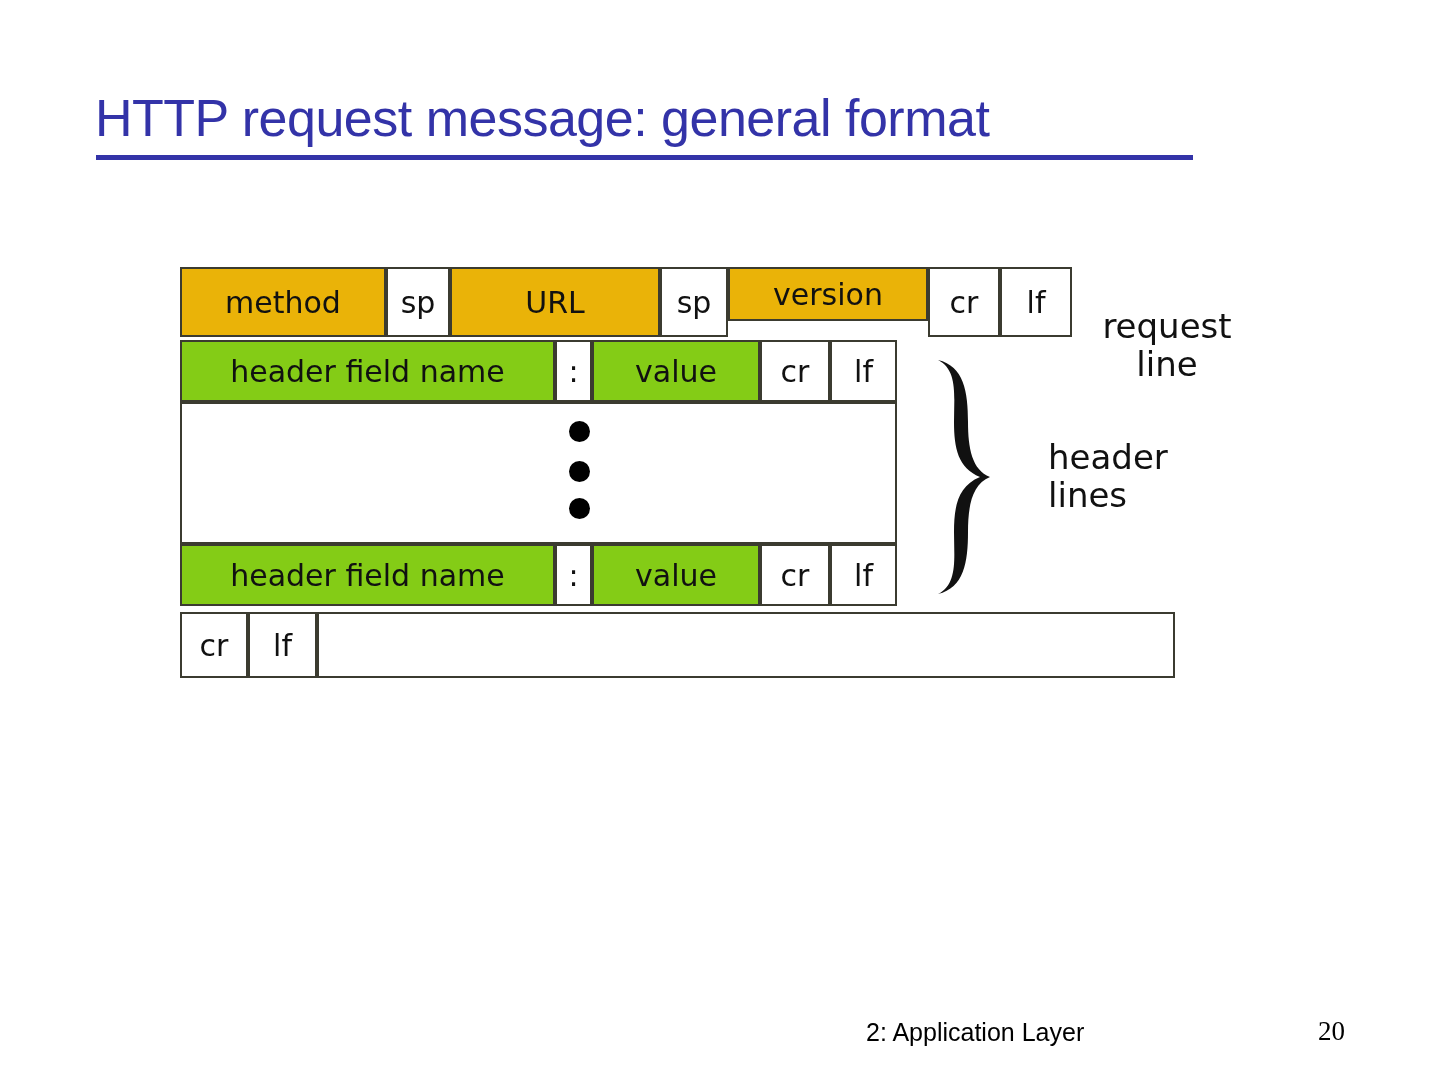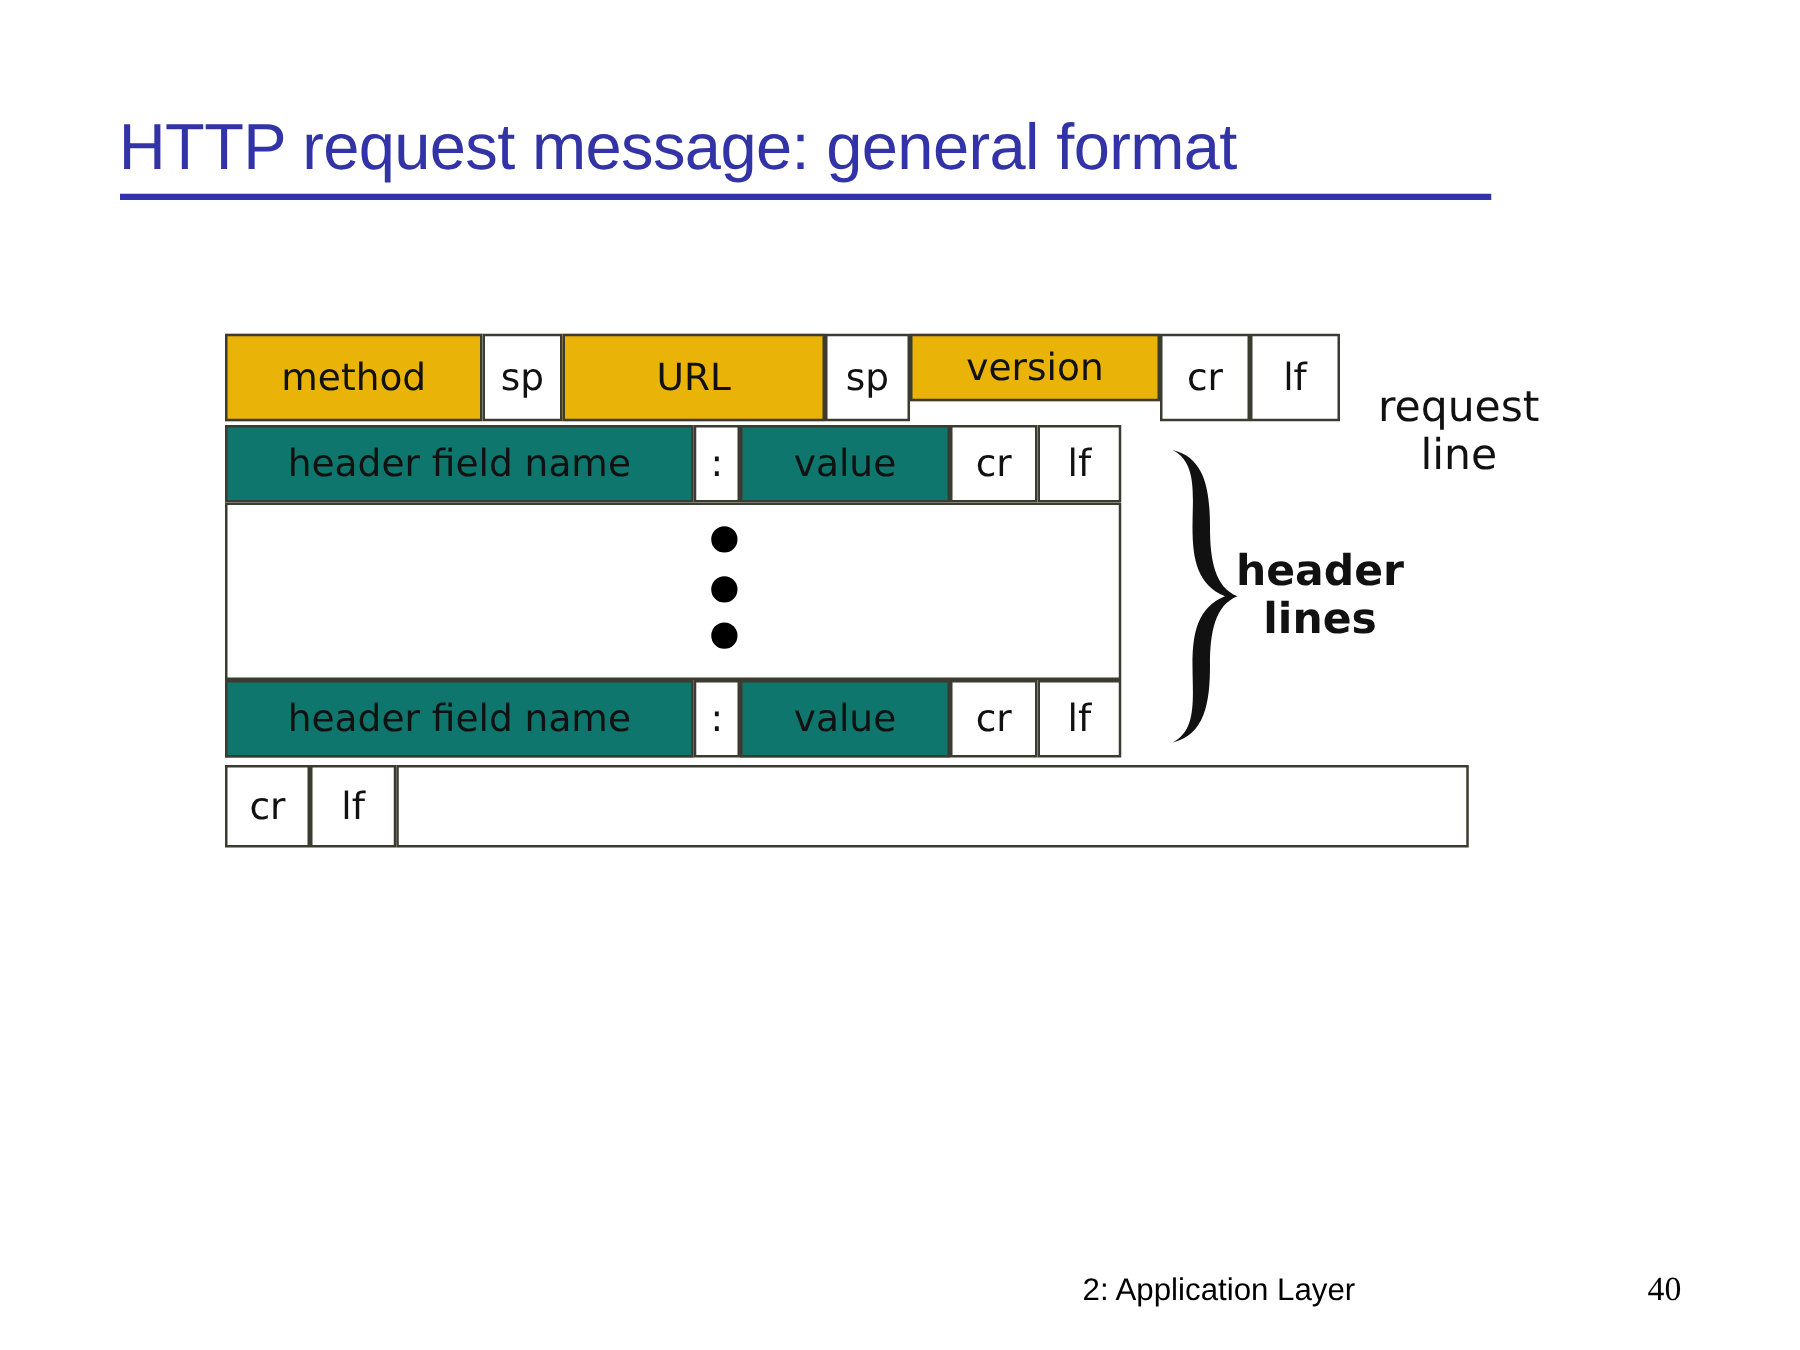--- a/index.html
+++ b/index.html
@@ -53,21 +53,21 @@
     align-items: center;
     justify-content: center;
     font-family: "DejaVu Sans", sans-serif;
     font-size: 30px;
     color: #111111;
     background: #ffffff;
     white-space: nowrap;
     overflow: hidden;
   }
   .cell.green  { background: #eab308; }
-  .cell.magenta{ background: #0f766e; }
+  .cell.magenta{ background: #84cc16; }
   .cell.yellow { background: #ffff14; }
   .cell.plain  { background: #ffffff; }
 
   
   .side-label {
     position: absolute;
     font-family: "DejaVu Sans", sans-serif;
     font-size: 34px;
     color: #111111;
     line-height: 1.12;
@@ -147,24 +147,24 @@
   <div class="cell magenta" style="left:592px; top:544px; width:168px; height:62px;">value</div>
   <div class="cell plain" style="left:760px; top:544px; width:70px; height:62px;">cr</div>
   <div class="cell plain" style="left:830px; top:544px; width:67px; height:62px;">lf</div>
 
   <svg id="brace" viewBox="0 0 70 242" preserveAspectRatio="none">
     <path d="M10,4 C30,14 26,40 26,66 C26,92 30,112 52,121
              C30,130 26,150 26,176 C26,202 30,228 10,238
              C36,232 40,206 40,176 C40,150 44,128 62,121
              C44,114 40,92 40,66 C40,36 36,10 10,4 Z" fill="#111111"></path>
   </svg>
-  <div class="side-label" style="left:976px; top:438px; width:160px; text-align:center;font-weight:bold;">header
+  <div class="side-label" style="left:1048px; top:438px; width:160px; text-align:left;">header
 lines</div>
 
   <div class="cell plain" style="left:180px; top:612px; width:68px; height:66px;">cr</div>
   <div class="cell plain" style="left:248px; top:612px; width:69px; height:66px;">lf</div>
   <div class="cell plain" style="left:317px; top:612px; width:858px; height:66px;"></div>
 
 
 </div>
 
 <div id="footer-text">2: Application Layer</div>
-<div id="footer-page">40</div>
+<div id="footer-page">20</div>
 
 </body></html>

